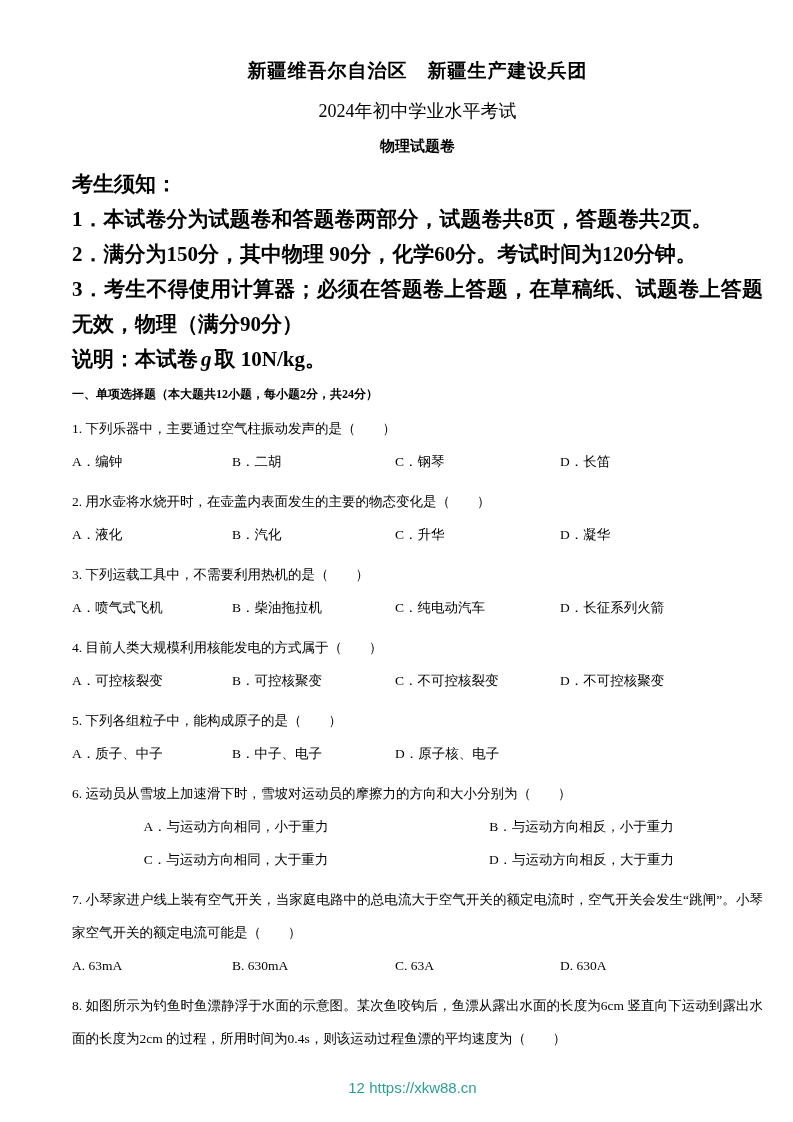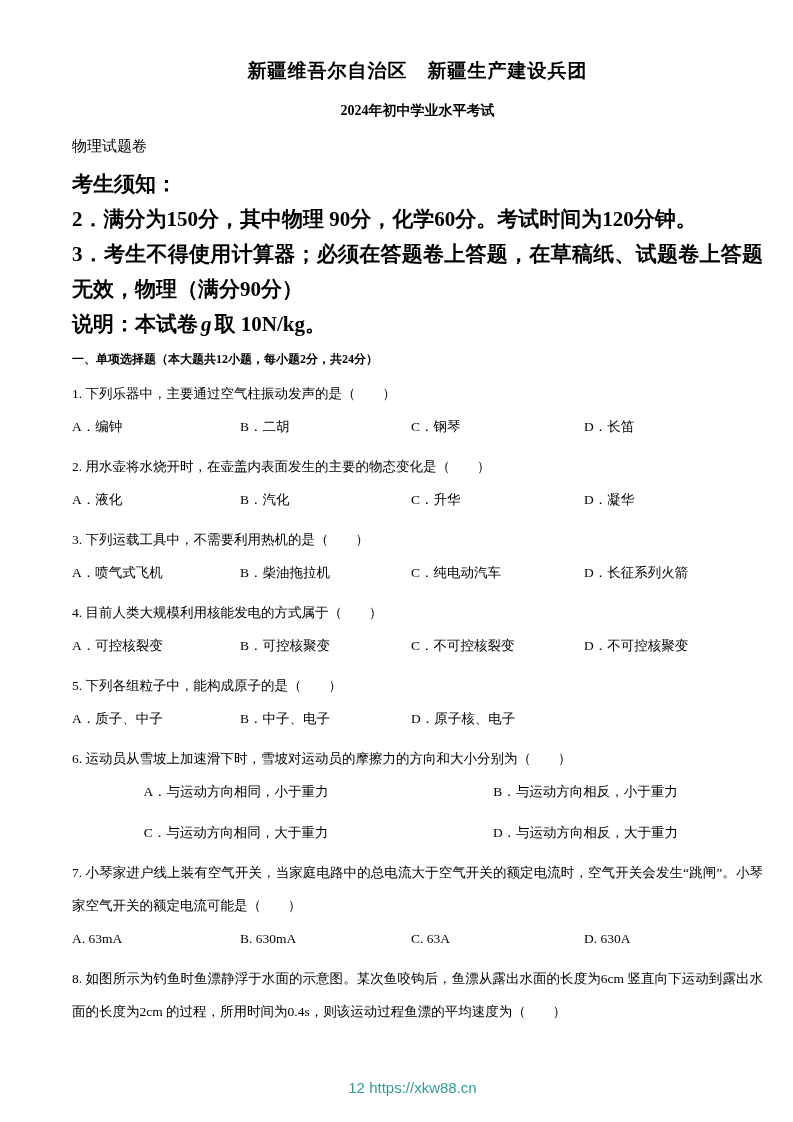--- a/index.html
+++ b/index.html
@@ -17,28 +17,29 @@
   }
   .title1 {
     text-align: center;
     font-size: 19px;
     font-weight: bold;
     line-height: 30px;
     letter-spacing: 1px;
   }
   .title2 {
     text-align: center;
-    font-size: 14px;
-    font-weight: bold;
+    font-size: 18px;
+    font-weight: normal;
     line-height: 30px;
     margin-top: 10px;
   }
   .title3 {
+    text-align: center;
     font-size: 15px;
-    font-weight: normal;
+    font-weight: bold;
     line-height: 26px;
     margin-top: 7px;
   }
   .notice { margin-top: 8px; }
   .notice p {
     font-size: 21px;
     font-weight: bold;
     line-height: 35px;
     text-align: justify;
   }
@@ -55,21 +56,20 @@
   .question { margin-bottom: 7px; }
   .question .stem {
     font-size: 13.5px;
     line-height: 33px;
     text-align: justify;
   }
   .options {
     display: grid;
     font-size: 13.5px;
     line-height: 33px;
-    gap: 8px;
   }
   .options.cols-4 { grid-template-columns: 160px 163px 165px auto; }
   .options.cols-2 { grid-template-columns: 328px auto; text-align: center; }
   .footer {
     position: absolute;
     left: 16px;
     bottom: 26px;
     width: 100%;
     text-align: center;
     font-size: 15px;
@@ -82,20 +82,21 @@
 <body>
 
 <div class="page">
 
   <div class="title1">新疆维吾尔自治区　新疆生产建设兵团</div>
   <div class="title2">2024年初中学业水平考试</div>
   <div class="title3">物理试题卷</div>
 
   <div class="notice">
     <p>考生须知：</p>
+    <p>1．本试卷分为试题卷和答题卷两部分，试题卷共8页，答题卷共2页。</p>
     <p>2．满分为150分，其中物理 90分，化学60分。考试时间为120分钟。</p>
     <p>3．考生不得使用计算器；必须在答题卷上答题，在草稿纸、试题卷上答题无效，物理（满分90分）</p>
     <p><span>说明：本试卷</span><span class="note-italic">g</span><span>取 10N/kg。</span></p>
   </div>
 
   <div class="section-heading">一、单项选择题（本大题共12小题，每小题2分，共24分）</div>
 
   <div class="question">
     <p class="stem">1. 下列乐器中，主要通过空气柱振动发声的是（　　）</p>
     <div class="options cols-4">

